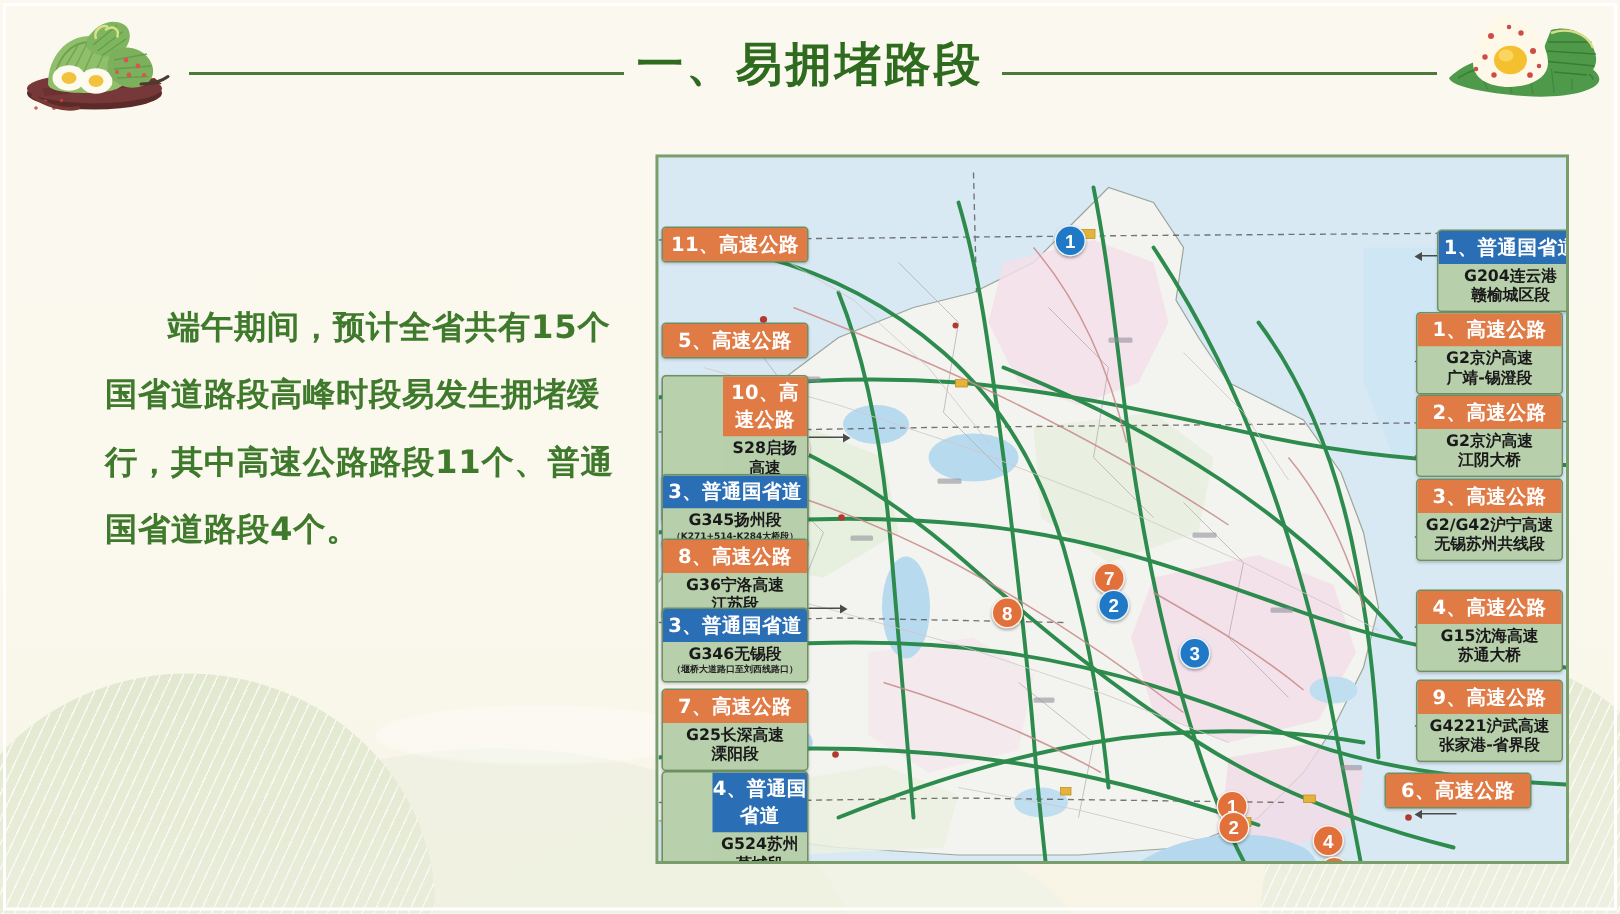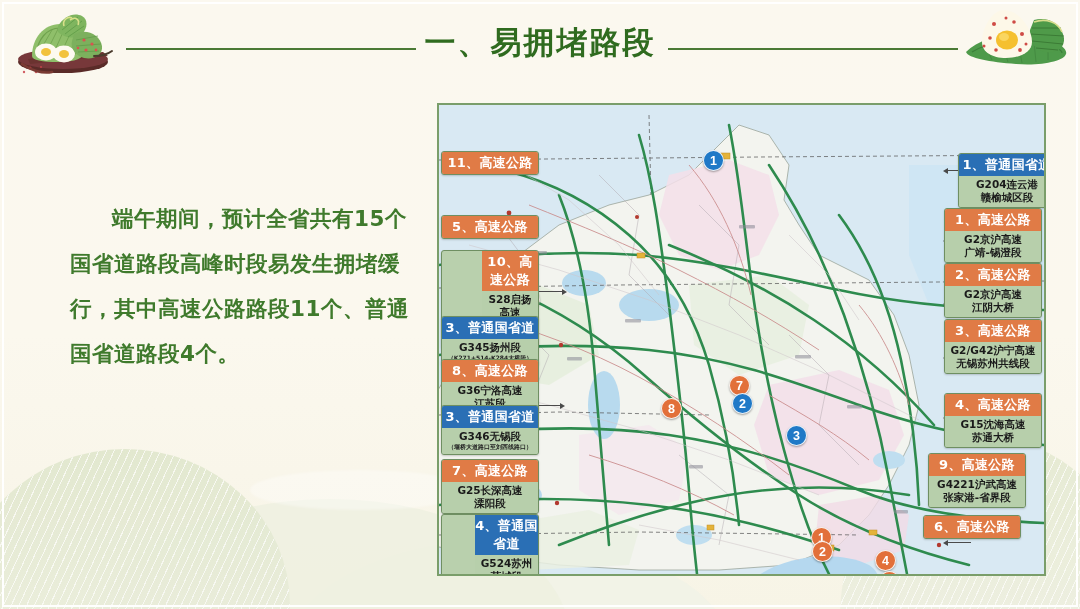--- a/index.html
+++ b/index.html
@@ -453,21 +453,21 @@
           <div class="cbody">G2京沪高速<br>江阴大桥</div>
         </div>
         <div class="callout hs" style="left: 505px; top: 214px;">
           <div class="chead">3、高速公路</div>
           <div class="cbody">G2/G42沪宁高速<br>无锡苏州共线段</div>
         </div>
         <div class="callout hs" style="left: 505px; top: 288px;">
           <div class="chead">4、高速公路</div>
           <div class="cbody">G15沈海高速<br>苏通大桥</div>
         </div>
-        <div class="callout hs" style="left: 489px; top: 348px;">
+        <div class="callout hs" style="left: 505px; top: 348px;">
           <div class="chead">9、高速公路</div>
           <div class="cbody">G4221沪武高速<br>张家港-省界段</div>
         </div>
         <div class="callout hs" style="left: 484px; top: 410px;">
           <div class="chead">6、高速公路</div>
         </div>
       </div>
   </div>
 </div>
 

